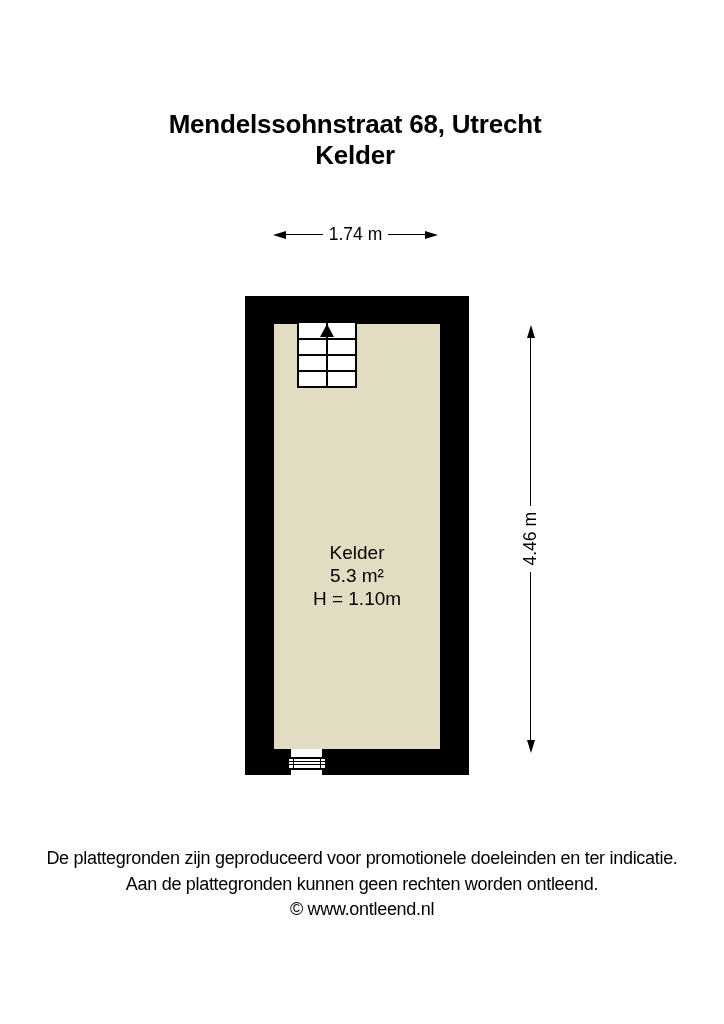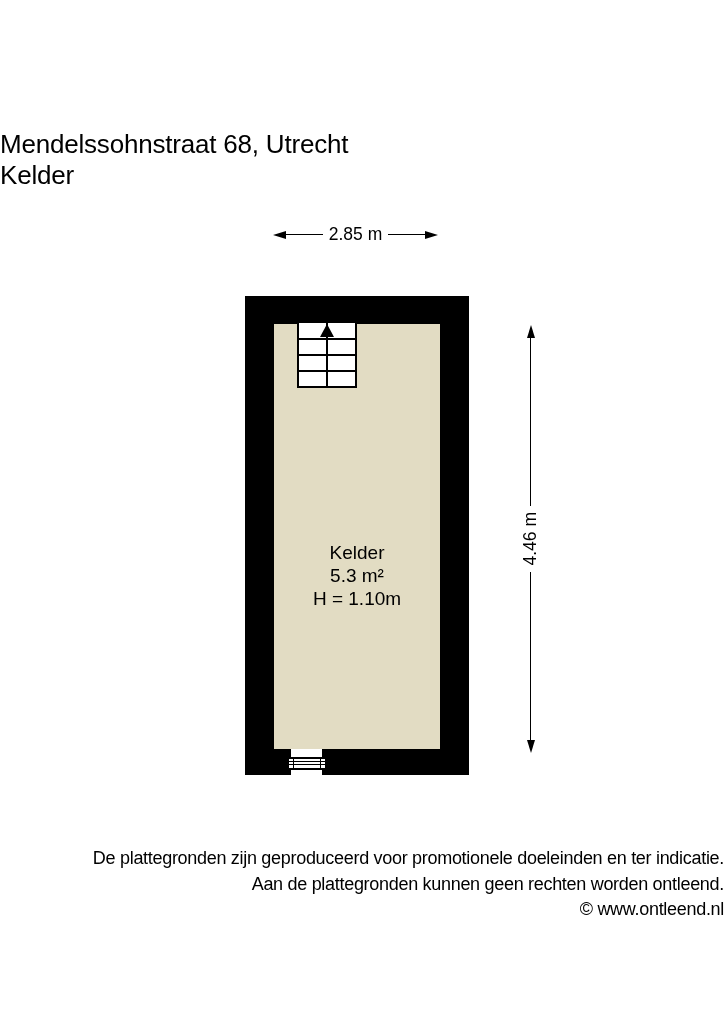--- a/index.html
+++ b/index.html
@@ -15,24 +15,23 @@
     font-family: "Liberation Sans", sans-serif;
     color: var(--textcolor);
     position: relative;
     overflow: hidden;
   }
   .page { position: absolute; left: 0; top: 0; width: 724px; height: 1024px; }
 
   
   .title-block {
     position: absolute; left: 0; top: 109px; width: 710px;
-    text-align: left; font-weight: normal;
+    text-align: center; font-weight: bold;
     font-size: 26px; line-height: 31px;
     letter-spacing: -0.2px;
-    margin-top: 20px;
   }
 
   
   .dim-top {
     position: absolute; left: 273px; top: 225px; width: 165px; height: 19px;
     display: flex; align-items: center;
   }
   .dim-hline { flex: 1; height: 1.5px; background: var(--wall); }
   .ah-left  { width: 0; height: 0; border-top: 4.5px solid transparent; border-bottom: 4.5px solid transparent; border-right: 13px solid var(--wall); }
   .ah-right { width: 0; height: 0; border-top: 4.5px solid transparent; border-bottom: 4.5px solid transparent; border-left: 13px solid var(--wall); }
@@ -84,38 +83,38 @@
 
   
   .room-labels { position: absolute; left: 245px; top: 541px; width: 224px; text-align: center; }
   .room-name  { font-size: 19px; line-height: 23px; }
   .room-area  { font-size: 19px; line-height: 23px; }
   .room-height{ font-size: 19px; line-height: 22px; margin-top: 1px; }
 
   
   .footer {
     position: absolute; left: 0; top: 846px; width: 724px;
-    text-align: right; font-size: 18px; line-height: 25.5px;
+    text-align: center; font-size: 18px; line-height: 25.5px;
     letter-spacing: -0.3px; white-space: nowrap;
   }
 </style>
 </head>
 <body>
 
 <div class="page">
 
   <div class="title-block">
     <div>Mendelssohnstraat 68, Utrecht</div>
     <div>Kelder</div>
   </div>
 
   <div class="dim-top">
     <span class="ah-left"></span>
     <span class="dim-hline"></span>
-    <span class="dim-top-label">2.85 m</span>
+    <span class="dim-top-label">1.74 m</span>
     <span class="dim-hline"></span>
     <span class="ah-right"></span>
   </div>
 
   <div class="dim-right">
     <span class="ah-up"></span>
     <span class="dim-vline"></span>
     <span class="dim-right-label">4.46 m</span>
     <span class="dim-vline"></span>
     <span class="ah-down"></span>

